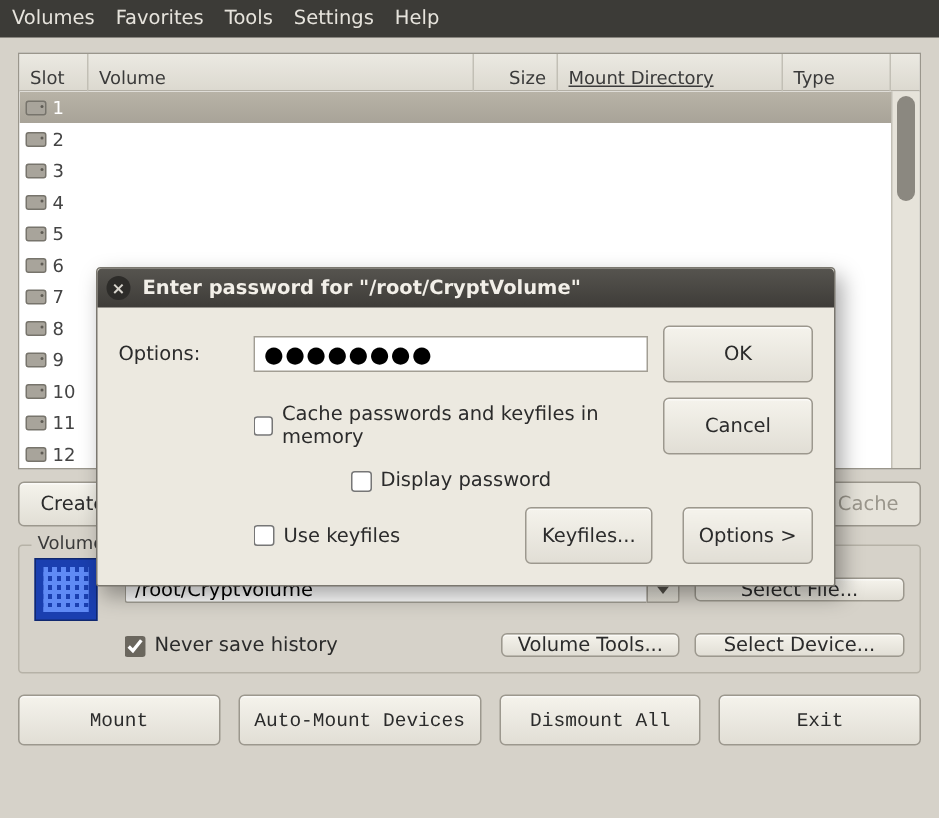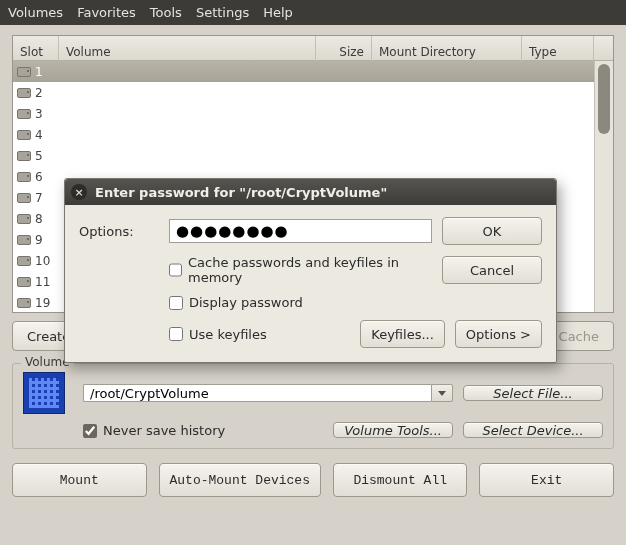--- a/index.html
+++ b/index.html
@@ -12,65 +12,65 @@
   
   .panel { padding: 10px 12px 12px; display: flex; flex-direction: column; gap: 8px; }
 
   
   .table-wrap { border: 1px solid #9a968c; background: #fff; height: 278px; position: relative; }
   .table-head { display: flex; background: linear-gradient(#ebe9e2,#dcd9d0); border-bottom: 1px solid #b3afa5; height: 25px; align-items: stretch; }
   .th { border-right: 1px solid #c2bfb5; padding: 16px 7px; font-size: 12px; color: #3a3a3a; display:flex; align-items:center; }
   .col-slot { width: 46px; }
   .col-vol  { flex: 1; }
   .col-size { width: 56px; text-align:right; justify-content:flex-end; }
-  .col-mnt  { width: 150px; }
+  .col-mnt  { width: 150px; text-decoration: underline; }
   .col-type { width: 72px; }
   .col-scroll { width: 19px; border-right:none; }
   .table-body { position: absolute; top:25px; left:0; right:19px; bottom:0; overflow:hidden; background:#fff; }
   .scrollbar { position:absolute; top:25px; right:0; width:19px; bottom:0; background:#e6e3da; border-left:1px solid #c2bfb5; }
   .scroll-thumb { position:absolute; top:3px; left:3px; right:3px; height:70px; background:#8b8880; border-radius:6px; }
   .slot-row { display:flex; height:21px; align-items:center; font-size:12px; color:#444; }
   .slot-row.selected { background: linear-gradient(#b8b3a7,#a8a398); color:#fff; }
   .slot-cell-icon { width:46px; display:flex; align-items:center; gap:4px; padding-left:4px; }
   .drive-icon { width:14px; height:10px; background:#a8a49b; border:1px solid #77746c; border-radius:2px; position:relative; }
   .drive-icon::after{ content:""; position:absolute; right:1px; top:2px; width:2px; height:2px; background:#5e5b54; border-radius:50%; }
   .slot-num { }
 
   
   .dialog { position:absolute; left:64px; top:178px; width:493px; background:#ece9e0; border:1px solid #7a776f; box-shadow: 4px 6px 14px rgba(0,0,0,0.35); border-radius:3px 3px 2px 2px; }
   .dlg-title { background: linear-gradient(#56544f,#3e3c38); color:#f2efe8; height:26px; display:flex; align-items:center; gap:8px; padding:0 6px; border-radius:3px 3px 0 0; font-weight:bold; font-size:13px; }
   .dlg-close { width:16px; height:16px; background:#2d2c29; color:#d8d5cd; border-radius:8px; display:flex; align-items:center; justify-content:center; font-size:11px; line-height:1; }
   .dlg-body { padding: 12px 14px 14px; display:grid; grid-template-columns: 80px 1fr 100px; gap: 10px 10px; align-items:center; }
   .pw-label { text-align:left; }
   .pw-input { border:1px solid #a29e94; background:#fff; height:24px; padding:0 6px; font-size:15px; letter-spacing:1px; }
-  .btn { background: linear-gradient(#f5f3ec,#e1ded5); border:1px solid #9c988e; border-radius:4px; height:28px; display:flex; align-items:center; justify-content:center; font-size:13px; padding: 0 10px; cursor:default; box-shadow: inset 0 1px 0 rgba(255,255,255,.6); white-space:nowrap; }
+  .btn { background: linear-gradient(#f5f3ec,#e1ded5); border:1px solid #9c988e; border-radius:4px; height:38px; display:flex; align-items:center; justify-content:center; font-size:13px; padding: 0 10px; cursor:default; box-shadow: inset 0 1px 0 rgba(255,255,255,.6); white-space:nowrap; }
   .btn.disabled { color:#9a968c; background:#e6e3da; box-shadow:none; }
-  .chk-row { display:flex; align-items:center; gap:6px; font-size:13px; }
+  .chk-row { display:flex; align-items:center; gap:6px; font-size:13px;justify-content:center; }
   .chk-row input { width:14px; height:14px; }
   .dlg-row-span { grid-column: 2 / 3; }
   .dlg-btns-right { grid-column: 3 / 4; }
-  .dlg-last { grid-column: 2 / 4; display:flex; align-items:center; gap:10px; }
+  .dlg-last { grid-column: 2 / 4; display:flex; align-items:center; gap:20px; }
   .dlg-last .spacer { flex:1; }
 
   
   .mid-row { display:flex; gap:12px; align-items:center; }
   .mid-row .btn { height:30px; padding:0 14px; }
   .mid-row .spacer { flex:1; }
 
   
   .vol-frame { border:1px solid #b6b2a7; border-radius:3px; padding:8px 10px 10px; position:relative; margin-top:4px; }
   .vol-frame .legend { position:absolute; top:-9px; left:8px; background:#d6d2c9; padding:0 4px; font-size:12px; color:#3a3a3a; }
   .vol-grid { display:grid; grid-template-columns: 50px 1fr 140px; gap:8px 10px; align-items:center; }
   .logo { width:42px; height:42px; background:#1a3fb0; border:1px solid #10286f; display:flex; align-items:center; justify-content:center; }
   .logo-inner { width:30px; height:30px; background: repeating-linear-gradient(0deg,#5f8af5 0 3px,#1a3fb0 3px 6px), repeating-linear-gradient(90deg,#5f8af5 0 3px,#1a3fb0 3px 6px); background-blend-mode: lighten; }
   .path-combo { display:flex; }
   .path-input { flex:1; border:1px solid #a29e94; background:#fff; height:18px; padding:0 6px; font-size:13px; border-right:none; border-radius:2px 0 0 2px; }
   .path-drop { width:22px; border:1px solid #a29e94; background:linear-gradient(#f0eee7,#dedbd1); display:flex; align-items:center; justify-content:center; border-radius:0 2px 2px 0; }
   .tri-down { width:0;height:0;border-left:4px solid transparent;border-right:4px solid transparent;border-top:5px solid #55524b; }
-  .vol-btn { height:16px;font-style:italic; }
+  .vol-btn { height:16px; }
   .never-row { grid-column:2/3; display:flex; align-items:flex-end; gap:6px; font-size:13px; }
   .never-row input { width:14px; height:14px; accent-color:#6b675e; }
 
   
   .bottom-row { display:flex; gap:12px; margin-top:6px; }
   .bottom-row .btn { flex:1; height:34px;font-family:Liberation Mono, monospace; }
 
 </style>
 </head>
 <body>
@@ -157,21 +157,21 @@
         </div>
         <div class="slot-row">
           <div class="slot-cell-icon">
             <span class="drive-icon"></span>
             <span class="slot-num">11</span>
           </div>
         </div>
         <div class="slot-row">
           <div class="slot-cell-icon">
             <span class="drive-icon"></span>
-            <span class="slot-num">19</span>
+            <span class="slot-num">12</span>
           </div>
         </div>
       </div>
     <div class="scrollbar">
       <div class="scroll-thumb"></div>
     </div>
   </div>
 
   <div class="mid-row">
     <div class="btn">Create Volume</div>

